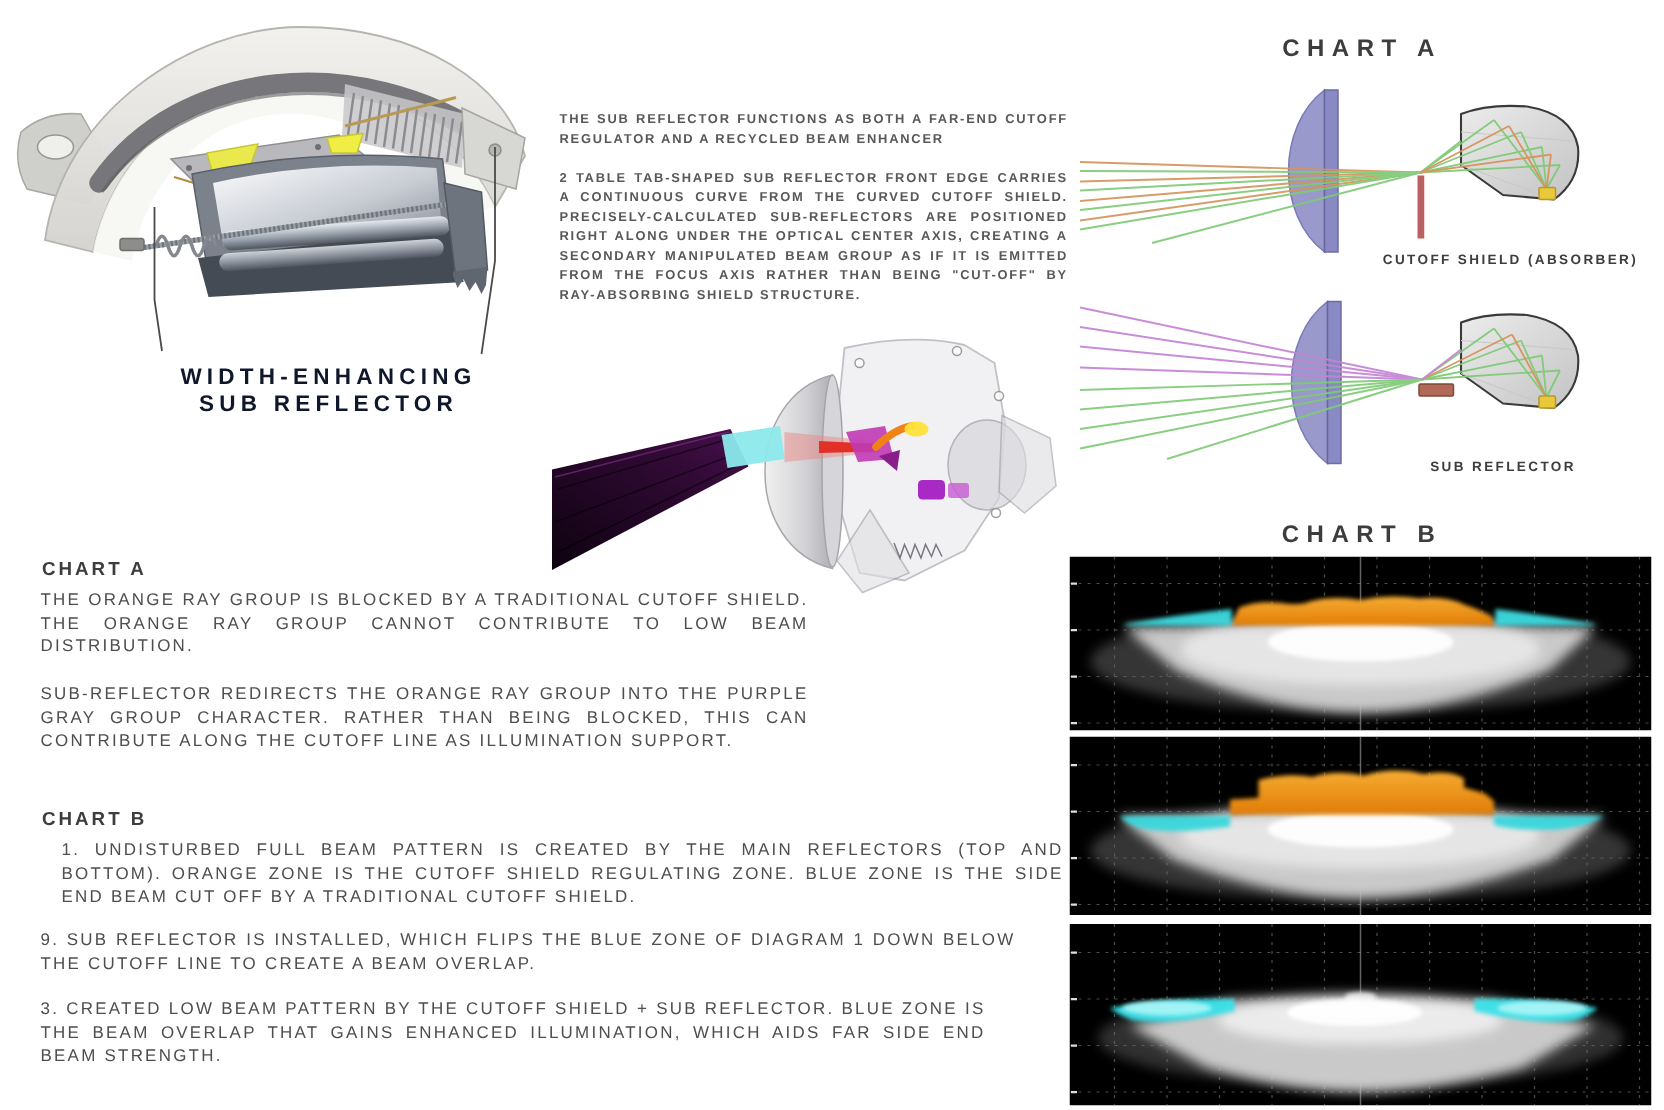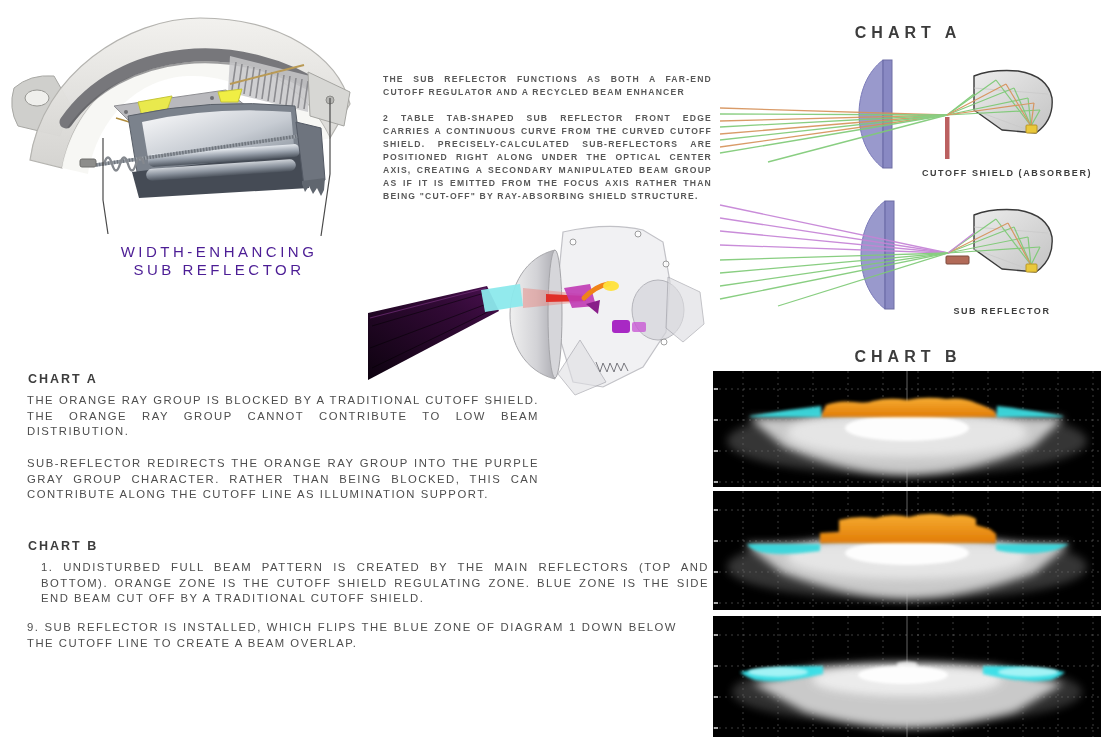--- a/index.html
+++ b/index.html
@@ -1,26 +1,26 @@
 <!DOCTYPE html>
 <html><head>
 <meta charset="utf-8">
 <style>
   html,body{margin:0;padding:0;background:#fff;}
   .canvas{position:relative;width:1109px;height:740px;background:#fff;overflow:hidden;
           font-family:"Liberation Sans",sans-serif;color:#4c4c4c;}
   .abs{position:absolute;}
   
   .big-title{font-size:16px;font-weight:bold;letter-spacing:5px;color:#3c3c3c;text-align:center;white-space:nowrap;}
-  .callout-label{font-size:15px;font-weight:normal;letter-spacing:3.5px;color:#4c1d95;text-align:center;line-height:18px;white-space:nowrap;}
+  .callout-label{font-size:15px;font-weight:bold;letter-spacing:3.5px;color:#0f172a;text-align:center;line-height:18px;white-space:nowrap;}
   .diag-label{font-size:9px;font-weight:bold;letter-spacing:1.6px;color:#3d3d3d;text-align:center;white-space:nowrap;}
   .sec-head{font-size:12.5px;font-weight:bold;letter-spacing:2px;color:#3d3d3d;white-space:nowrap;}
   
   .intro{font-size:8.6px;line-height:13px;letter-spacing:1.2px;color:#585858;text-align:justify;font-weight:bold;}
-  .intro p{margin:0 0 13px 10px;}
+  .intro p{margin:0 0 13px 0;}
   .note{font-size:11.3px;line-height:15.5px;letter-spacing:1.5px;color:#4e4e4e;text-align:justify;}
   svg{display:block;}
 </style>
 </head>
 <body>
 
 <div class="canvas">
 
   <svg class="abs" style="left:8px;top:4px;" width="352" height="236" viewBox="0 0 352 236">
     <defs>
@@ -231,20 +231,21 @@
     <rect x="264" y="100" width="14" height="10" rx="2" fill="#c95ad4" opacity="0.8"></rect>
   </svg>
 
   <div class="abs sec-head" style="left:28px;top:372px;">CHART A</div>
   <div class="abs note" style="left:27px;top:456px;width:512px;">SUB-REFLECTOR REDIRECTS THE ORANGE RAY GROUP INTO THE PURPLE GRAY GROUP CHARACTER. RATHER THAN BEING BLOCKED, THIS CAN CONTRIBUTE ALONG THE CUTOFF LINE AS ILLUMINATION SUPPORT.</div>
   <div class="abs note" style="left:27px;top:393px;width:512px;">THE ORANGE RAY GROUP IS BLOCKED BY A TRADITIONAL CUTOFF SHIELD. THE ORANGE RAY GROUP CANNOT CONTRIBUTE TO LOW BEAM DISTRIBUTION.</div>
 
   <div class="abs sec-head" style="left:28px;top:539px;">CHART B</div>
   <div class="abs note" style="left:41px;top:560px;width:668px;">1. UNDISTURBED FULL BEAM PATTERN IS CREATED BY THE MAIN REFLECTORS (TOP AND BOTTOM). ORANGE ZONE IS THE CUTOFF SHIELD REGULATING ZONE. BLUE ZONE IS THE SIDE END BEAM CUT OFF BY A TRADITIONAL CUTOFF SHIELD.</div>
   <div class="abs note" style="left:27px;top:620px;width:650px;">9. SUB REFLECTOR IS INSTALLED, WHICH FLIPS THE BLUE ZONE OF DIAGRAM 1 DOWN BELOW THE CUTOFF LINE TO CREATE A BEAM OVERLAP.</div>
+  <div class="abs note" style="left:27px;top:666px;width:630px;">3. CREATED LOW BEAM PATTERN BY THE CUTOFF SHIELD + SUB REFLECTOR. BLUE ZONE IS THE BEAM OVERLAP THAT GAINS ENHANCED ILLUMINATION, WHICH AIDS FAR SIDE END BEAM STRENGTH.</div>
 
   <div class="abs big-title" style="left:818px;top:348px;width:180px;">CHART B</div>
 
   <svg class="abs" style="left:713px;top:371px;" width="388" height="116" viewBox="0 0 388 116">
     <defs>
       <filter id="p1b4" x="-30%" y="-30%" width="160%" height="160%">
           <feGaussianBlur stdDeviation="4"></feGaussianBlur>
         </filter>
       <filter id="p1b2" x="-30%" y="-30%" width="160%" height="160%">
           <feGaussianBlur stdDeviation="1.4"></feGaussianBlur>

